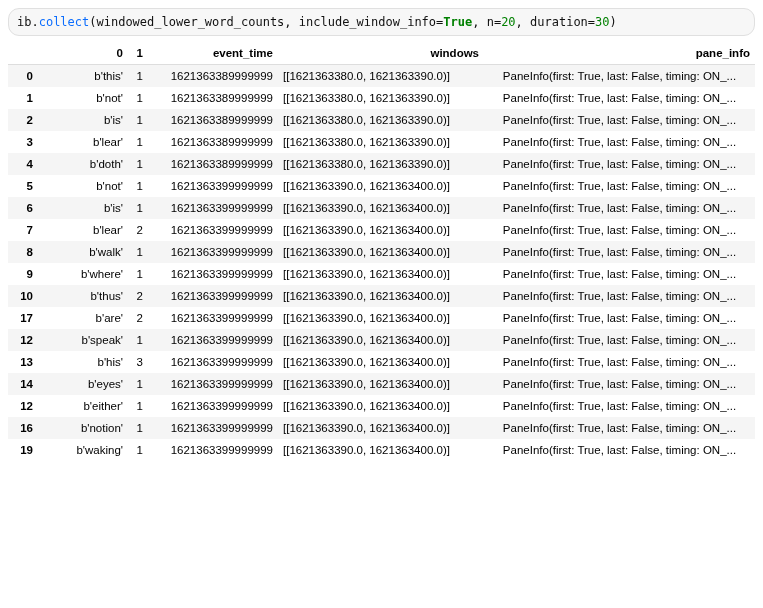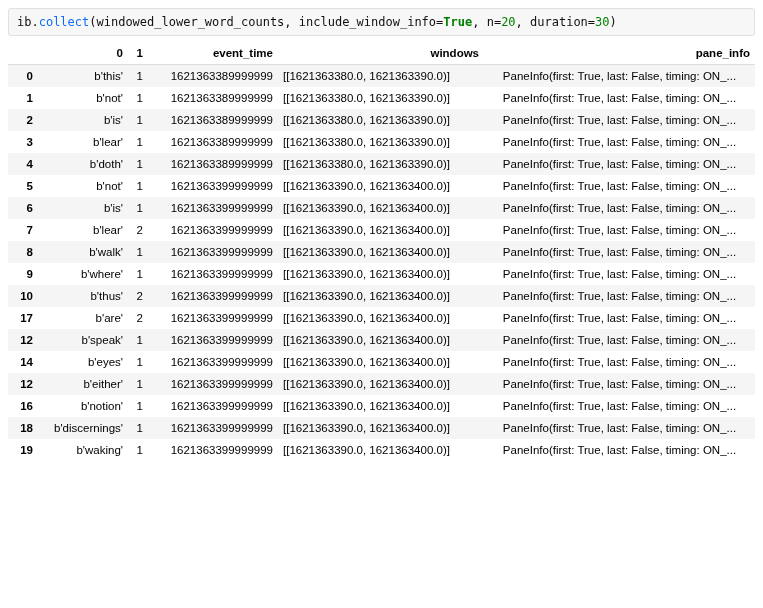--- a/index.html
+++ b/index.html
@@ -8,21 +8,21 @@
     padding: 8px;
     font-family: -apple-system, BlinkMacSystemFont, "Segoe UI", Helvetica, Arial, sans-serif;
     font-size: 12px;
     color: #000;
     background: #fff;
     width: 763px;
   }
   .code-cell {
     background: #f7f7f7;
     border: 1px solid #e0e0e0;
-    border-radius: 3px;
+    border-radius: 11px;
     padding: 6px 8px;
     font-family: Menlo, Monaco, Consolas, monospace;
     font-size: 12px;
     margin-bottom: 6px;
     white-space: pre;
     overflow: hidden;
   }
   .tok-obj { color: #111; }
   .tok-func { color: #0d6efd; }
   .tok-kw   { color: #008000; font-weight: bold; }
@@ -188,20 +188,28 @@
       </tr>
       <tr>
         <th>12</th>
         <td>b'speak'</td>
         <td>1</td>
         <td>1621363399999999</td>
         <td class="col-win">[[1621363390.0, 1621363400.0)]</td>
         <td class="col-pane">PaneInfo(first: True, last: False, timing: ON_...</td>
       </tr>
       <tr>
+        <th>13</th>
+        <td>b'his'</td>
+        <td>3</td>
+        <td>1621363399999999</td>
+        <td class="col-win">[[1621363390.0, 1621363400.0)]</td>
+        <td class="col-pane">PaneInfo(first: True, last: False, timing: ON_...</td>
+      </tr>
+      <tr>
         <th>14</th>
         <td>b'eyes'</td>
         <td>1</td>
         <td>1621363399999999</td>
         <td class="col-win">[[1621363390.0, 1621363400.0)]</td>
         <td class="col-pane">PaneInfo(first: True, last: False, timing: ON_...</td>
       </tr>
       <tr>
         <th>12</th>
         <td>b'either'</td>
@@ -212,28 +220,20 @@
       </tr>
       <tr>
         <th>16</th>
         <td>b'notion'</td>
         <td>1</td>
         <td>1621363399999999</td>
         <td class="col-win">[[1621363390.0, 1621363400.0)]</td>
         <td class="col-pane">PaneInfo(first: True, last: False, timing: ON_...</td>
       </tr>
       <tr>
-        <th>18</th>
-        <td>b'discernings'</td>
-        <td>1</td>
-        <td>1621363399999999</td>
-        <td class="col-win">[[1621363390.0, 1621363400.0)]</td>
-        <td class="col-pane">PaneInfo(first: True, last: False, timing: ON_...</td>
-      </tr>
-      <tr>
         <th>19</th>
         <td>b'waking'</td>
         <td>1</td>
         <td>1621363399999999</td>
         <td class="col-win">[[1621363390.0, 1621363400.0)]</td>
         <td class="col-pane">PaneInfo(first: True, last: False, timing: ON_...</td>
       </tr>
     </tbody>
 </table>
 

